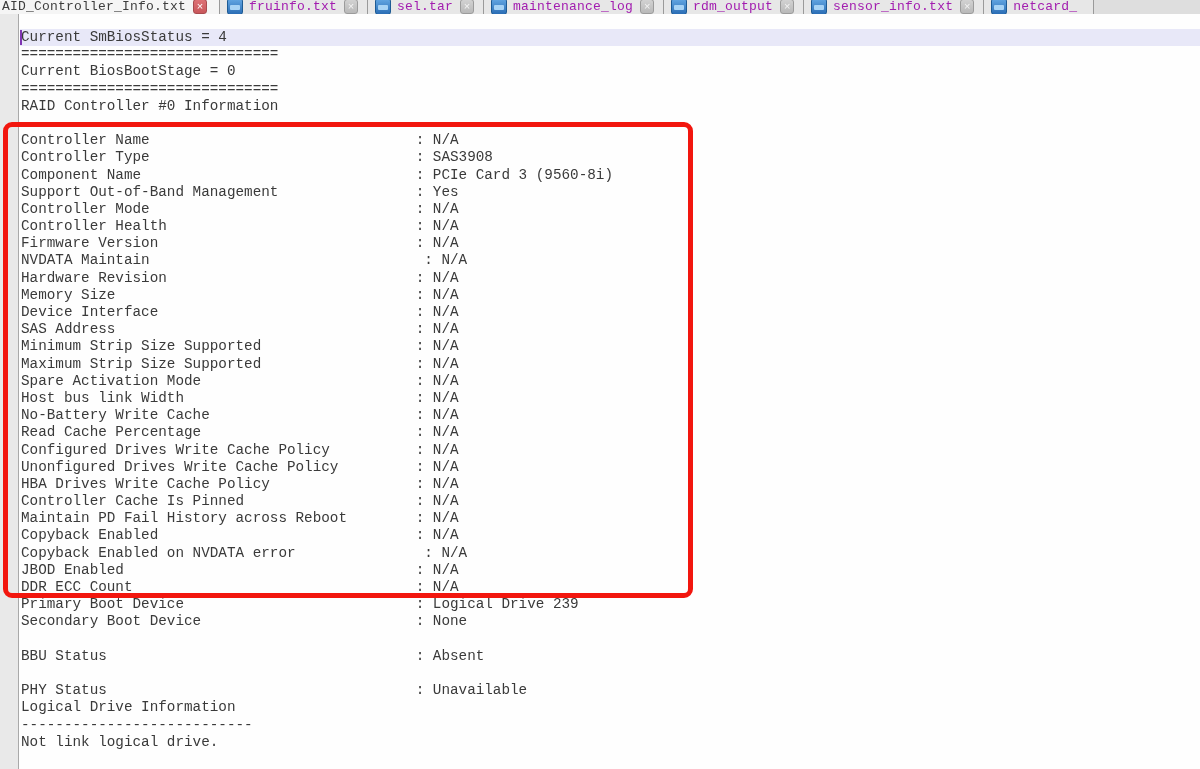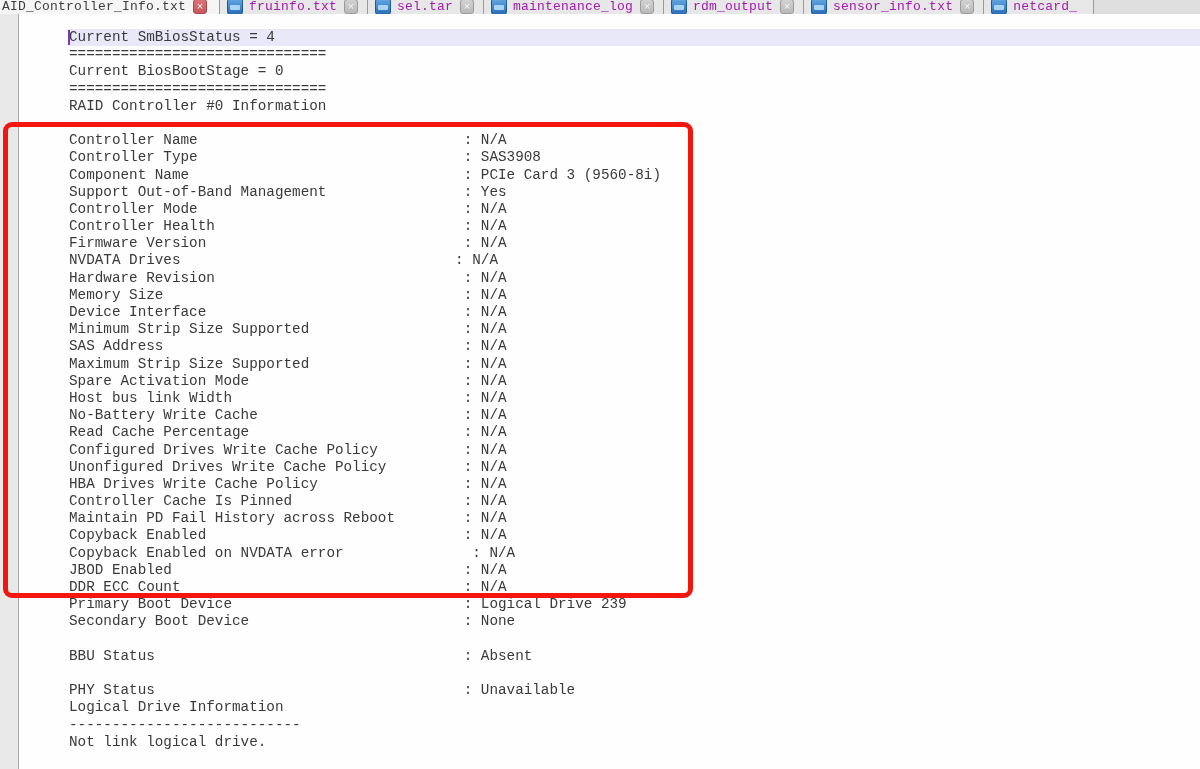--- a/index.html
+++ b/index.html
@@ -45,21 +45,21 @@
   .closebox.red{
     background:linear-gradient(#dd7276,#c9575b);border-color:#a94a4e;color:#ffffff;
   }
 
   
   .editor{position:absolute;left:0;top:14px;width:1200px;bottom:0;background:#fefefe;}
   .gutter{
     position:absolute;left:0;top:0;bottom:0;width:19px;
     background:#e9e9e9;border-right:1px solid #a9a9a9;box-sizing:border-box;
   }
-  .text-area{position:absolute;left:20px;top:15px;right:0;bottom:0;margin-left:48px;}
+  .text-area{position:absolute;left:20px;top:15px;right:0;bottom:0;}
   .line{
     position:relative;height:17.2px;white-space:pre;
     font-size:14.3px;line-height:17.2px;color:#3a3a3a;padding-left:1px;
   }
   .line.current{background:#e8e8f8;}
   .caret{
     position:absolute;left:0;top:1px;width:2px;height:15px;background:#7f35b2;
   }
 
   
@@ -119,26 +119,26 @@
         <div class="line">==============================</div>
         <div class="line">RAID Controller #0 Information</div>
         <div class="line">&nbsp;</div>
         <div class="line">Controller Name                               : N/A</div>
         <div class="line">Controller Type                               : SAS3908</div>
         <div class="line">Component Name                                : PCIe Card 3 (9560-8i)</div>
         <div class="line">Support Out-of-Band Management                : Yes</div>
         <div class="line">Controller Mode                               : N/A</div>
         <div class="line">Controller Health                             : N/A</div>
         <div class="line">Firmware Version                              : N/A</div>
-        <div class="line">NVDATA Drives                                : N/A</div>
+        <div class="line">NVDATA Maintain                                : N/A</div>
         <div class="line">Hardware Revision                             : N/A</div>
         <div class="line">Memory Size                                   : N/A</div>
         <div class="line">Device Interface                              : N/A</div>
+        <div class="line">SAS Address                                   : N/A</div>
         <div class="line">Minimum Strip Size Supported                  : N/A</div>
-        <div class="line">SAS Address                                   : N/A</div>
         <div class="line">Maximum Strip Size Supported                  : N/A</div>
         <div class="line">Spare Activation Mode                         : N/A</div>
         <div class="line">Host bus link Width                           : N/A</div>
         <div class="line">No-Battery Write Cache                        : N/A</div>
         <div class="line">Read Cache Percentage                         : N/A</div>
         <div class="line">Configured Drives Write Cache Policy          : N/A</div>
         <div class="line">Unonfigured Drives Write Cache Policy         : N/A</div>
         <div class="line">HBA Drives Write Cache Policy                 : N/A</div>
         <div class="line">Controller Cache Is Pinned                    : N/A</div>
         <div class="line">Maintain PD Fail History across Reboot        : N/A</div>

